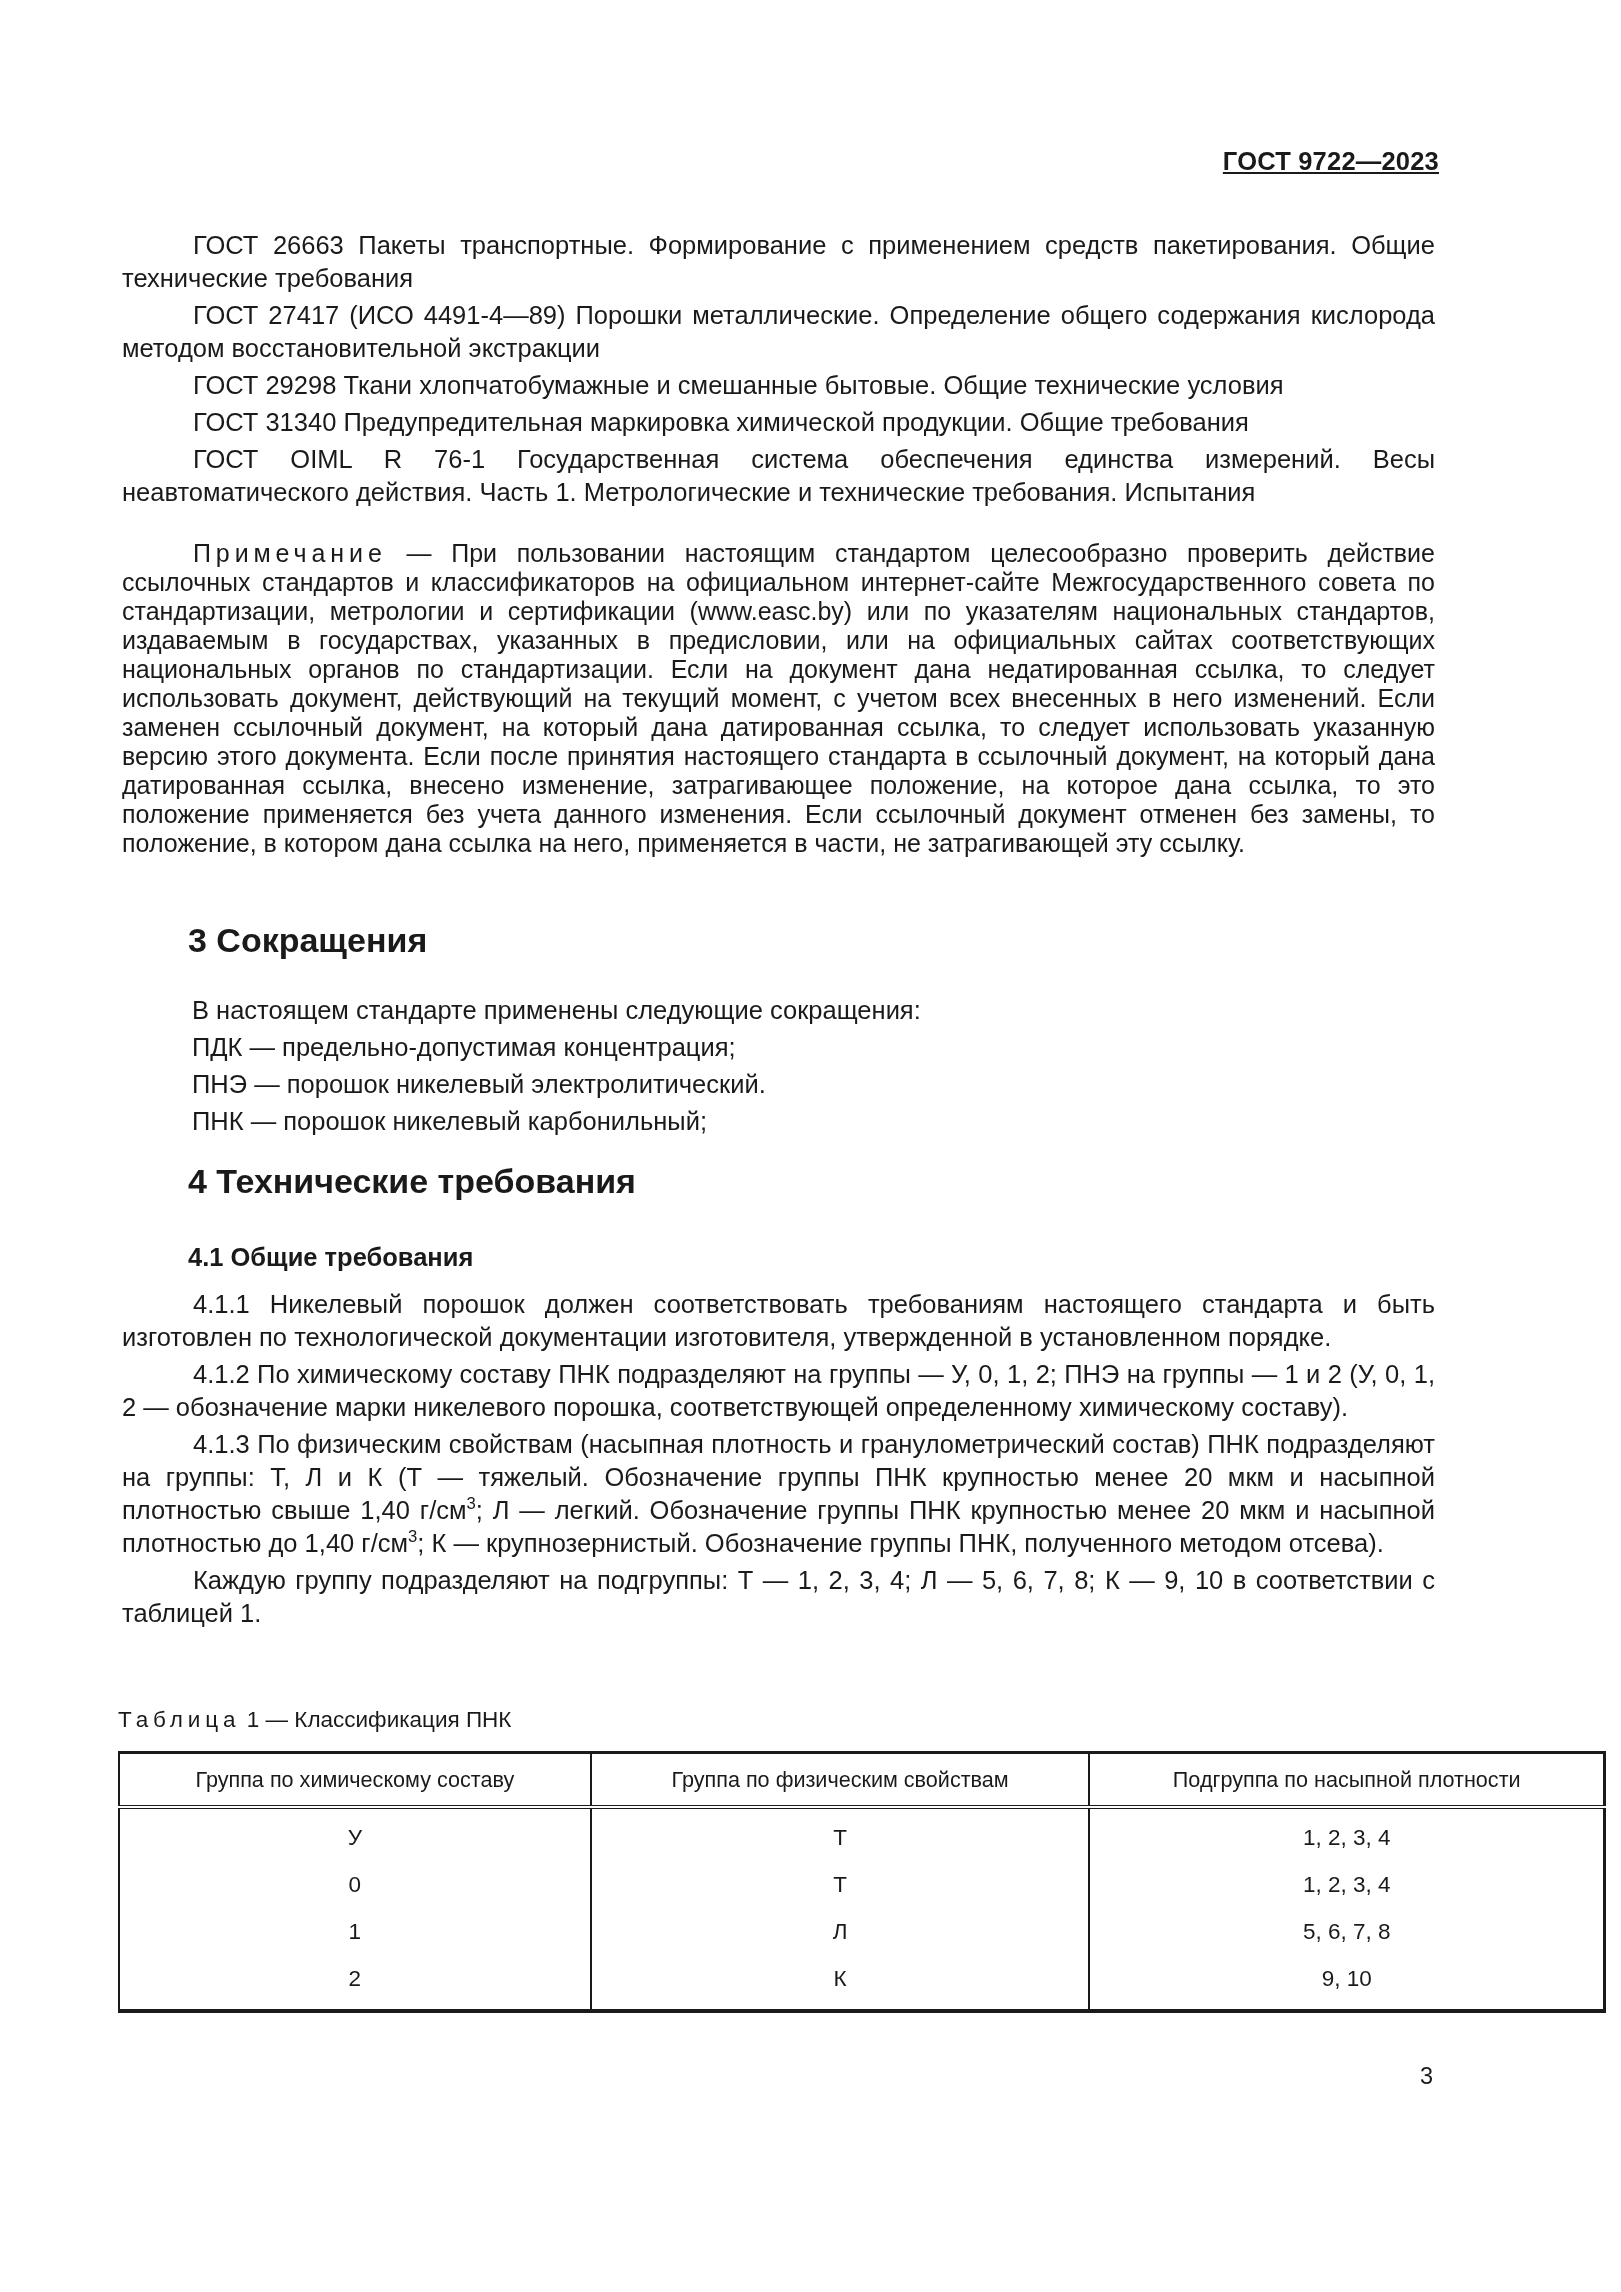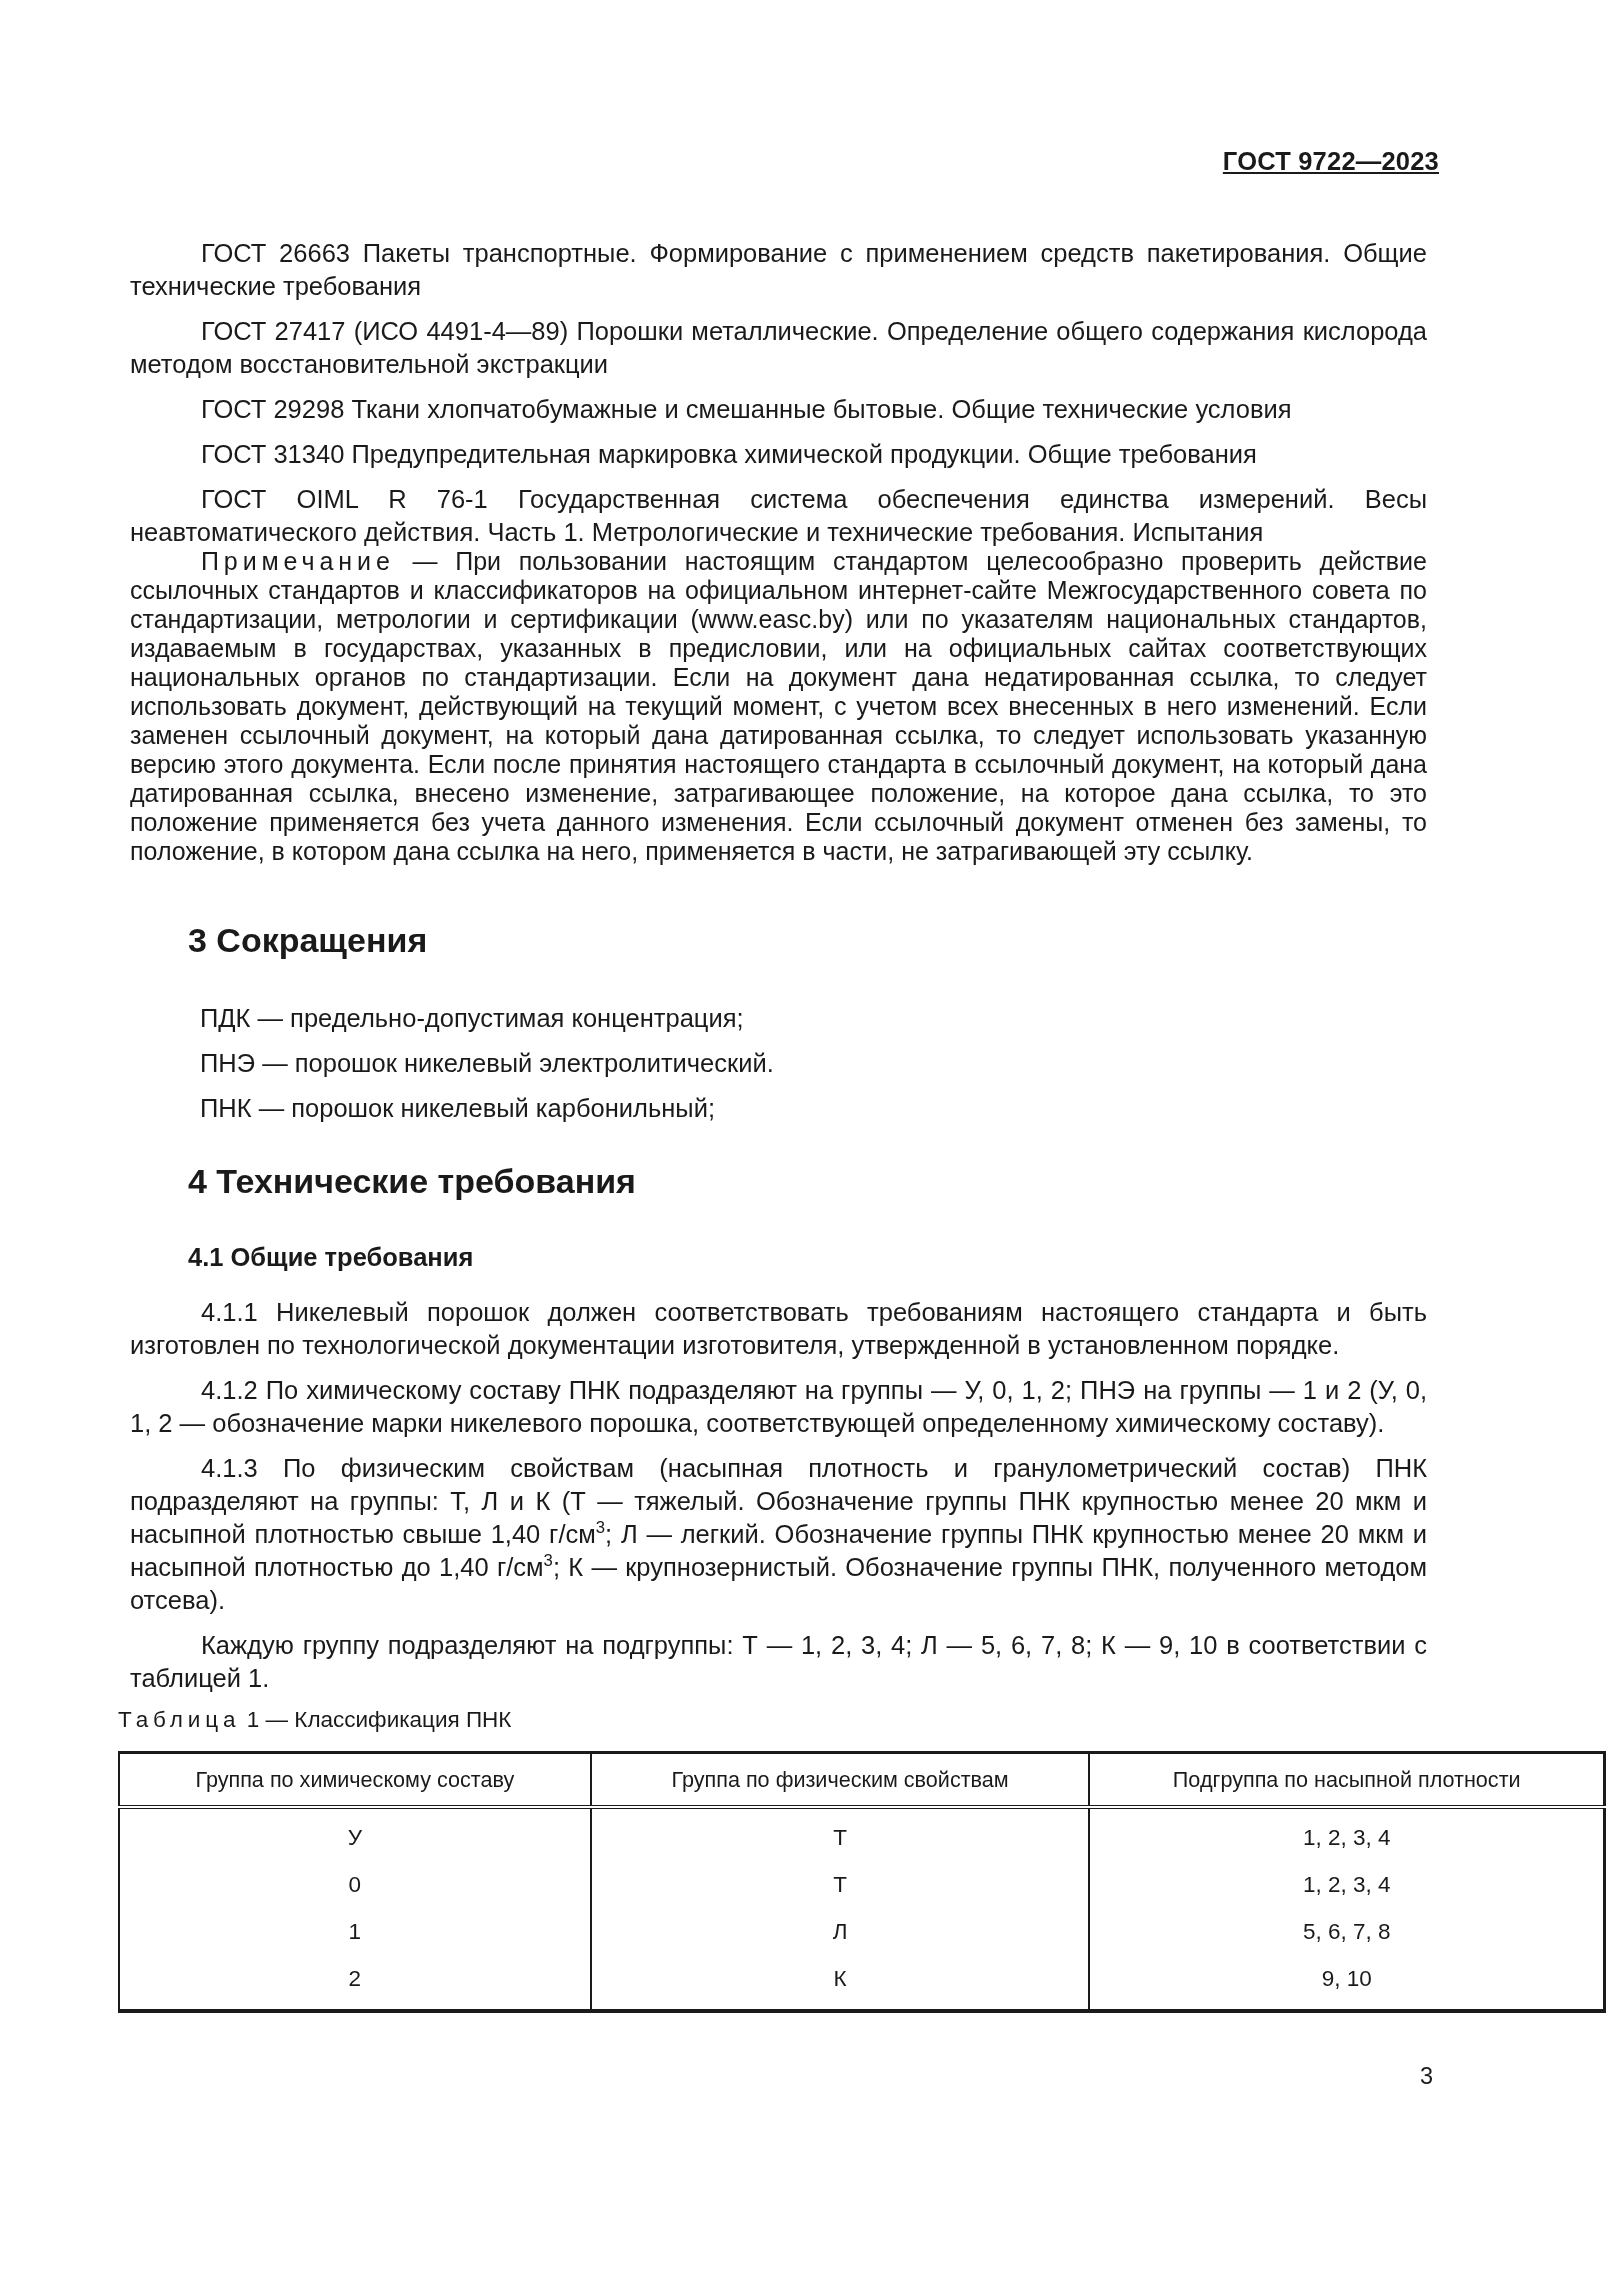--- a/index.html
+++ b/index.html
@@ -8,21 +8,21 @@
       font-family: "Liberation Sans", "DejaVu Sans", sans-serif;
       color: #1a1a1a;
     }
     .header-code {
       position: absolute; right: 182px; top: 147px;
       font-size: 25.5px; font-weight: bold; letter-spacing: 0.2px; text-decoration: underline;
     }
     .refs { position: absolute; left: 118px; top: 225px; width: 1321px; }
     .p {
       font-size: 25.5px; line-height: 33px; text-align: justify;
-      margin: 12px; text-indent: 71px;
+      margin: 4px; text-indent: 71px;
     }
     .note { position: absolute; left: 118px; top: 535px; width: 1321px; }
     .note .p { font-size: 25px; line-height: 29px; }
     .spaced { letter-spacing: 4.9px; }
     .h2 {
       position: absolute; left: 188px; font-size: 34px; font-weight: bold; margin: 0;
     }
     .h3 {
       position: absolute; left: 188px; font-size: 25.5px; font-weight: bold; margin: 0;
     }
@@ -59,20 +59,21 @@
   <p class="p">ГОСТ OIML R 76-1 Государственная система обеспечения единства измерений. Весы неавтоматического действия. Часть 1. Метрологические и технические требования. Испытания</p>
 </div>
 
 <div class="note">
   <p class="p"><span class="spaced">Примечание</span><span> — При пользовании настоящим стандартом целесообразно проверить действие ссылочных стандартов и классификаторов на официальном интернет-сайте Межгосударственного совета по стандартизации, метрологии и сертификации (www.easc.by) или по указателям национальных стандартов, издаваемым в государствах, указанных в предисловии, или на официальных сайтах соответствующих национальных органов по стандартизации. Если на документ дана недатированная ссылка, то следует использовать документ, действующий на текущий момент, с учетом всех внесенных в него изменений. Если заменен ссылочный документ, на который дана датированная ссылка, то следует использовать указанную версию этого документа. Если после принятия настоящего стандарта в ссылочный документ, на который дана датированная ссылка, внесено изменение, затрагивающее положение, на которое дана ссылка, то это положение применяется без учета данного изменения. Если ссылочный документ отменен без замены, то положение, в котором дана ссылка на него, применяется в части, не затрагивающей эту ссылку.</span></p>
 </div>
 
 <h2 class="h2" style="top:921px;">3 Сокращения</h2>
 
 <div class="abbr">
+  <p class="p">В настоящем стандарте применены следующие сокращения:</p>
   <p class="p">ПДК — предельно-допустимая концентрация;</p>
   <p class="p">ПНЭ — порошок никелевый электролитический.</p>
   <p class="p">ПНК — порошок никелевый карбонильный;</p>
 </div>
 
 <h2 class="h2" style="top:1162px;">4 Технические требования</h2>
 <h3 class="h3" style="top:1243px;">4.1 Общие требования</h3>
 
 <div class="sec4">
   <p class="p">4.1.1 Никелевый порошок должен соответствовать требованиям настоящего стандарта и быть изготовлен по технологической документации изготовителя, утвержденной в установленном порядке.</p>

